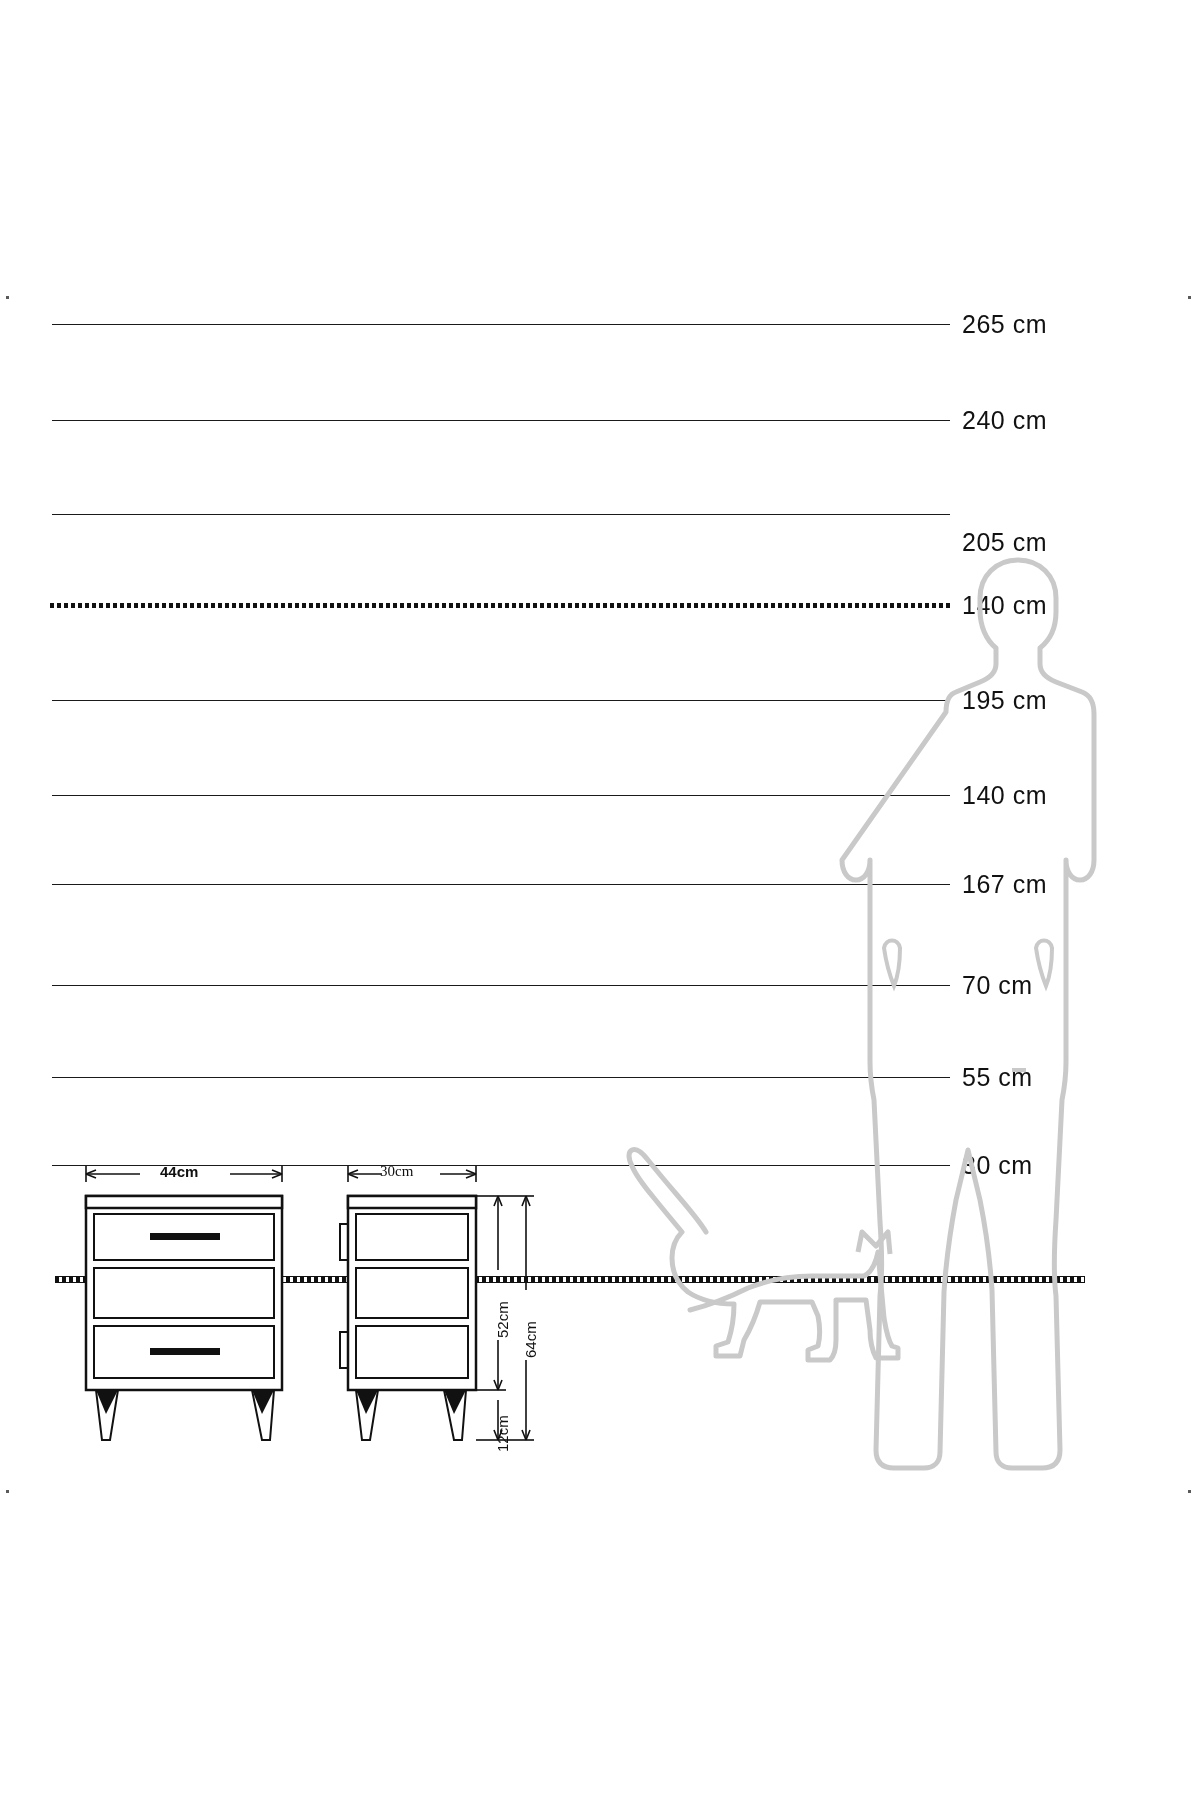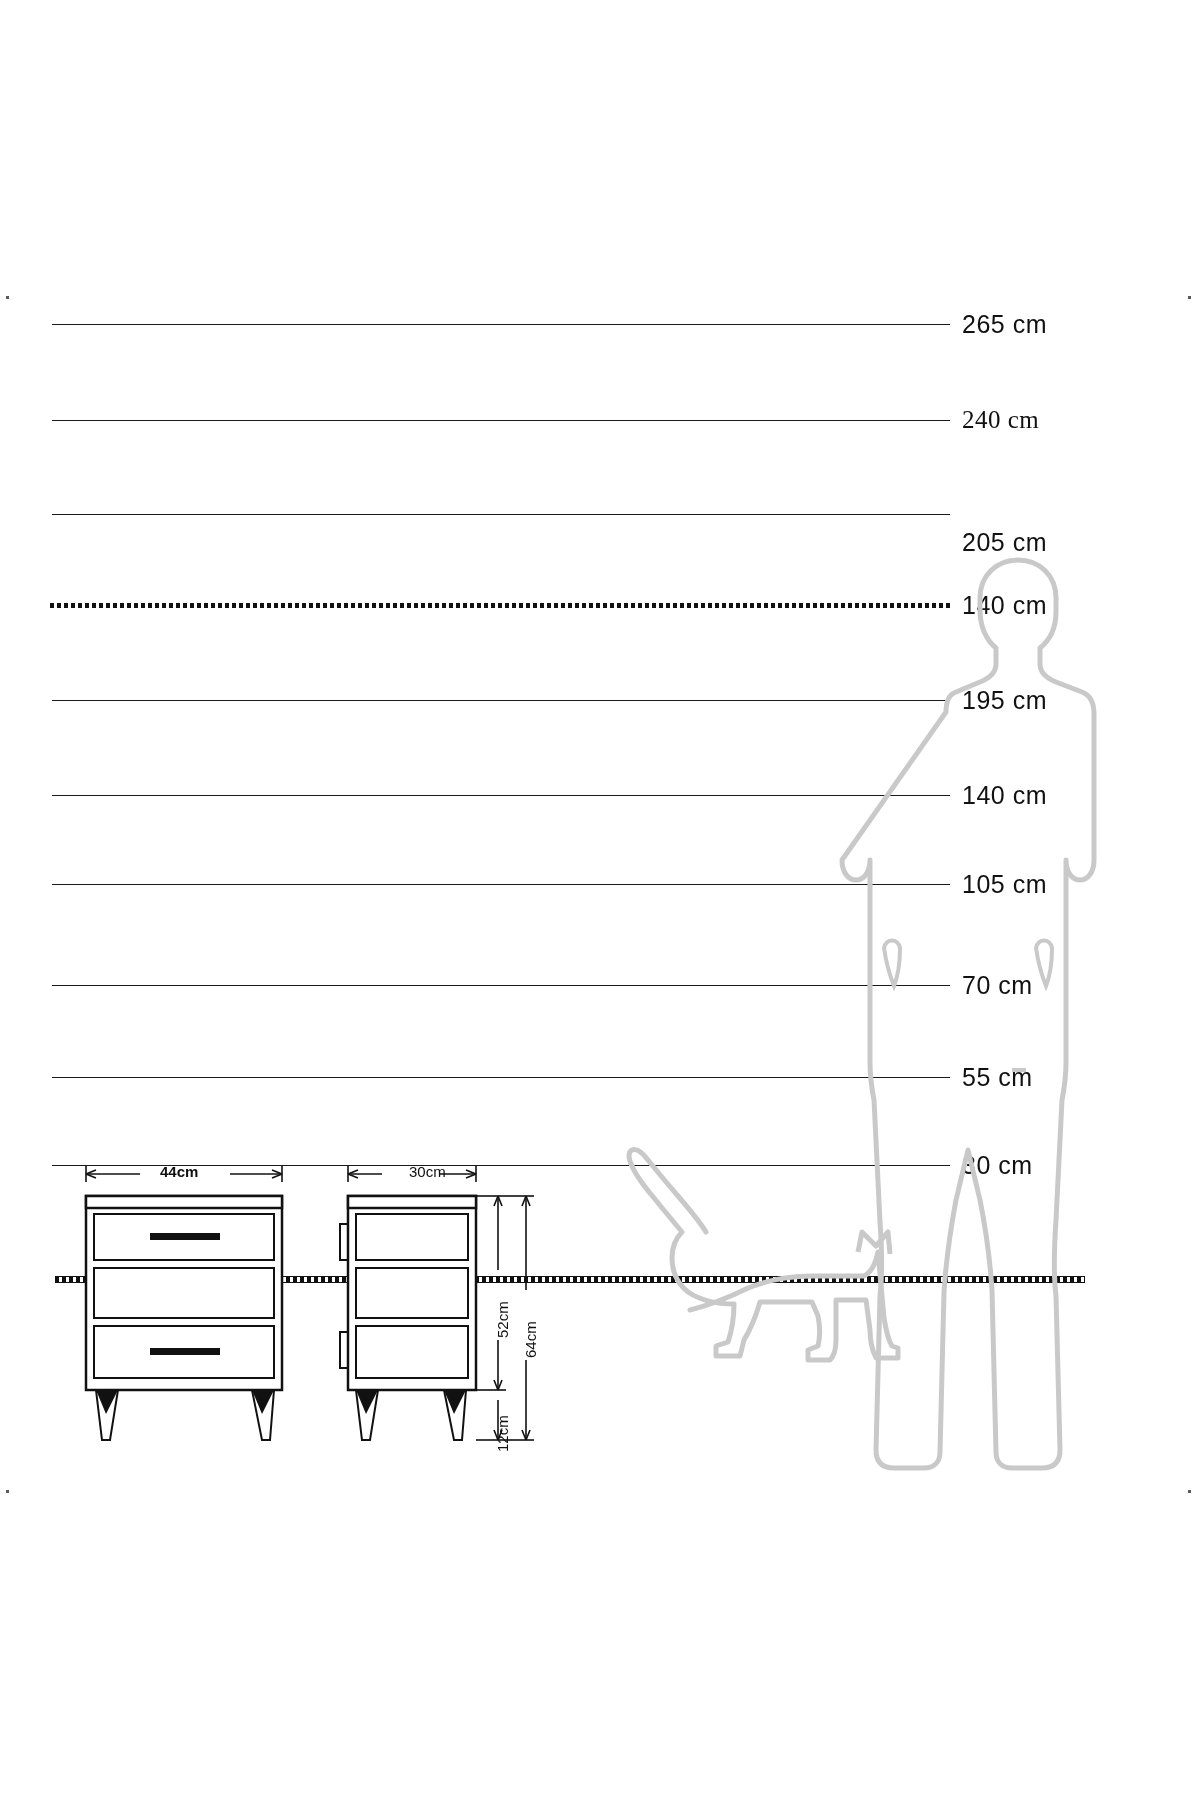--- a/index.html
+++ b/index.html
@@ -80,21 +80,21 @@
 
   <div class="corner-dot" style="left:6px; top:296px;"></div>
   <div class="corner-dot" style="left:1188px; top:296px;"></div>
   <div class="corner-dot" style="left:6px; top:1490px;"></div>
   <div class="corner-dot" style="left:1188px; top:1490px;"></div>
 
   <div class="scale-row" style="top:324px;">
     <div class="scale-line" style="left:52px; width:898px;"></div>
     <div class="scale-label" style="left:962px; top:0;">265 cm</div>
   </div>
-  <div class="scale-row" style="top:420px;font-family:Liberation Serif, serif;">
+  <div class="scale-row" style="top:420px;">
     <div class="scale-line" style="left:52px; width:898px;"></div>
     <div class="scale-label" style="left:962px; top:0;">240 cm</div>
   </div>
   <div class="scale-row" style="top:514px;">
     <div class="scale-line" style="left:52px; width:898px;"></div>
     <div class="scale-label" style="left:962px; top:0;margin-top:28px;">205 cm</div>
   </div>
 
   <div class="scale-row" style="top:605px;">
     <div class="dash-line-180" style="left:50px; width:900px; top:-2px;"></div>
@@ -104,21 +104,21 @@
   <div class="scale-row" style="top:700px;">
     <div class="scale-line" style="left:52px; width:898px;"></div>
     <div class="scale-label" style="left:962px; top:0;">195 cm</div>
   </div>
   <div class="scale-row" style="top:795px;">
     <div class="scale-line" style="left:52px; width:898px;"></div>
     <div class="scale-label" style="left:962px; top:0;">140 cm</div>
   </div>
   <div class="scale-row" style="top:884px;">
     <div class="scale-line" style="left:52px; width:898px;"></div>
-    <div class="scale-label" style="left:962px; top:0;">105 cm</div>
+    <div class="scale-label" style="left:962px; top:0;">167 cm</div>
   </div>
   <div class="scale-row" style="top:985px;">
     <div class="scale-line" style="left:52px; width:898px;"></div>
     <div class="scale-label" style="left:962px; top:0;">70 cm</div>
   </div>
   <div class="scale-row" style="top:1077px;">
     <div class="scale-line" style="left:52px; width:898px;"></div>
     <div class="scale-label" style="left:962px; top:0;">55 cm</div>
   </div>
   <div class="scale-row" style="top:1165px;">
@@ -234,18 +234,18 @@
       <path d="M506 1196 L534 1196"></path>
       <path d="M506 1440 L534 1440"></path>
       <path d="M526 1196 L526 1290"></path>
       <path d="M526 1360 L526 1440"></path>
       <path d="M526 1196 L522 1206 M526 1196 L530 1206"></path>
       <path d="M526 1440 L522 1430 M526 1440 L530 1430"></path>
     </g>
   </svg>
 
   <div class="dim-label" style="left:160px; top:1163px;font-weight:bold;">44cm</div>
-  <div class="dim-label" style="left:409px; top:1163px;">30cm</div>
+  <div class="dim-label" style="left:380px; top:1163px;font-family:Liberation Serif, serif;">30cm</div>
   <div class="dim-label vertical" style="left:494px; top:1338px;">52cm</div>
   <div class="dim-label vertical" style="left:522px; top:1358px;">64cm</div>
   <div class="dim-label vertical" style="left:494px; top:1452px;">12cm</div>
 
 </div>
 
 </body></html>

